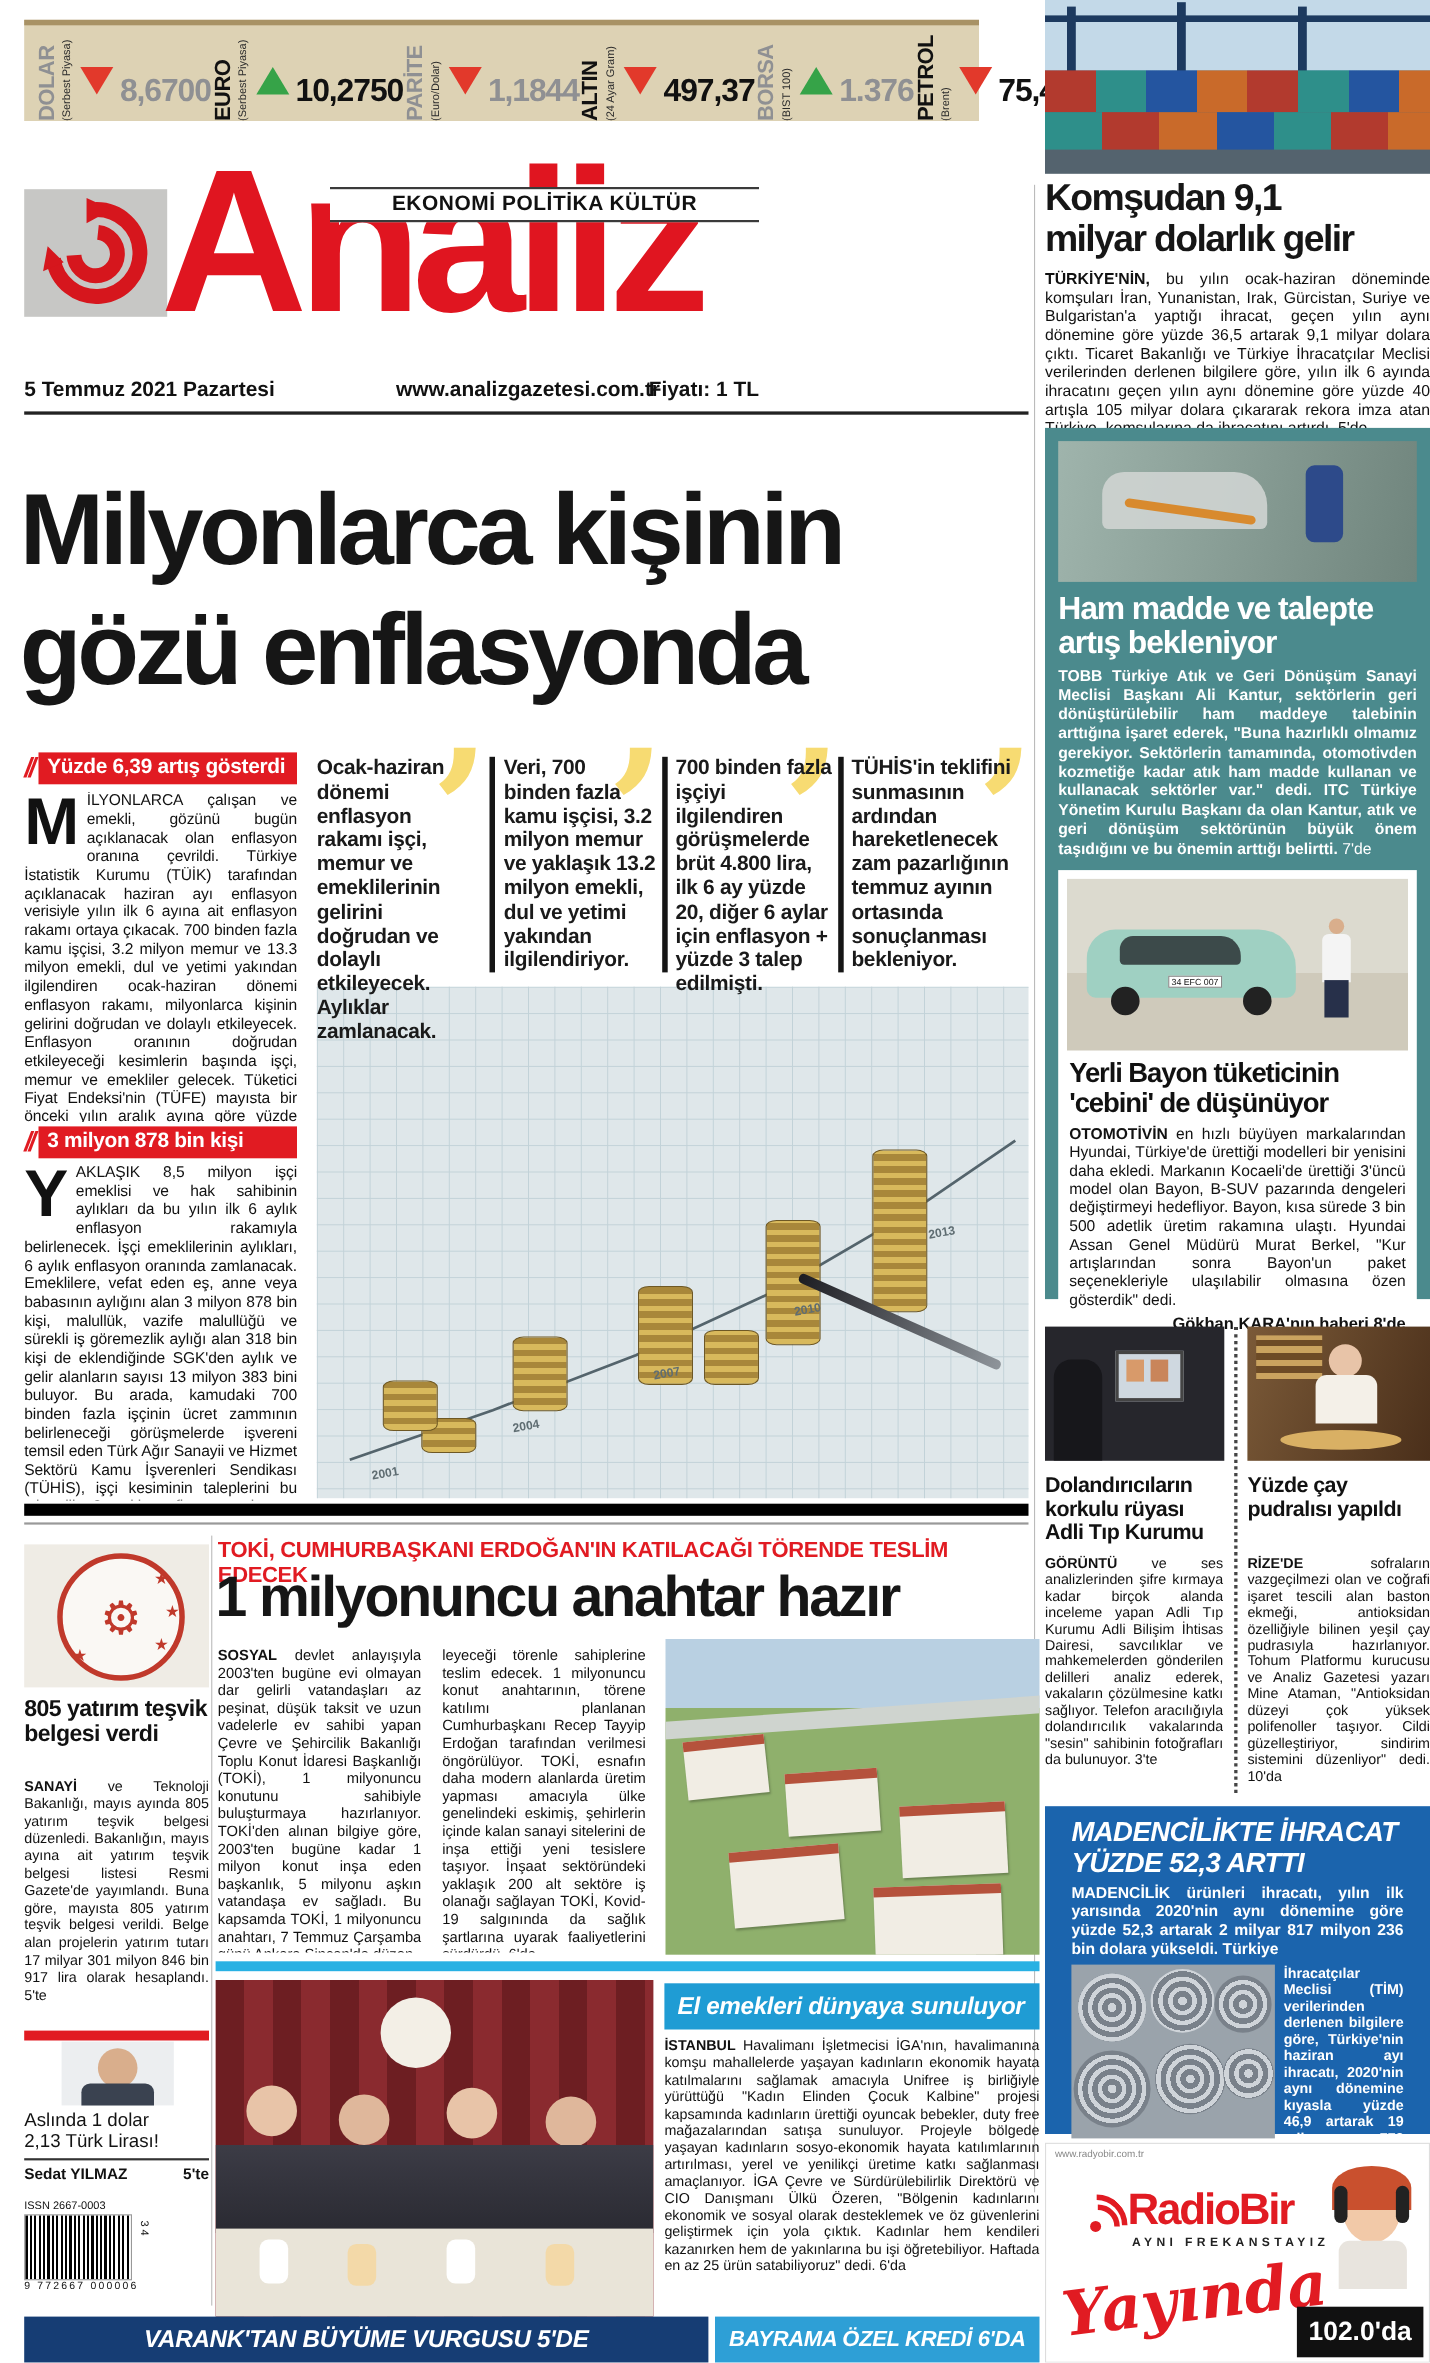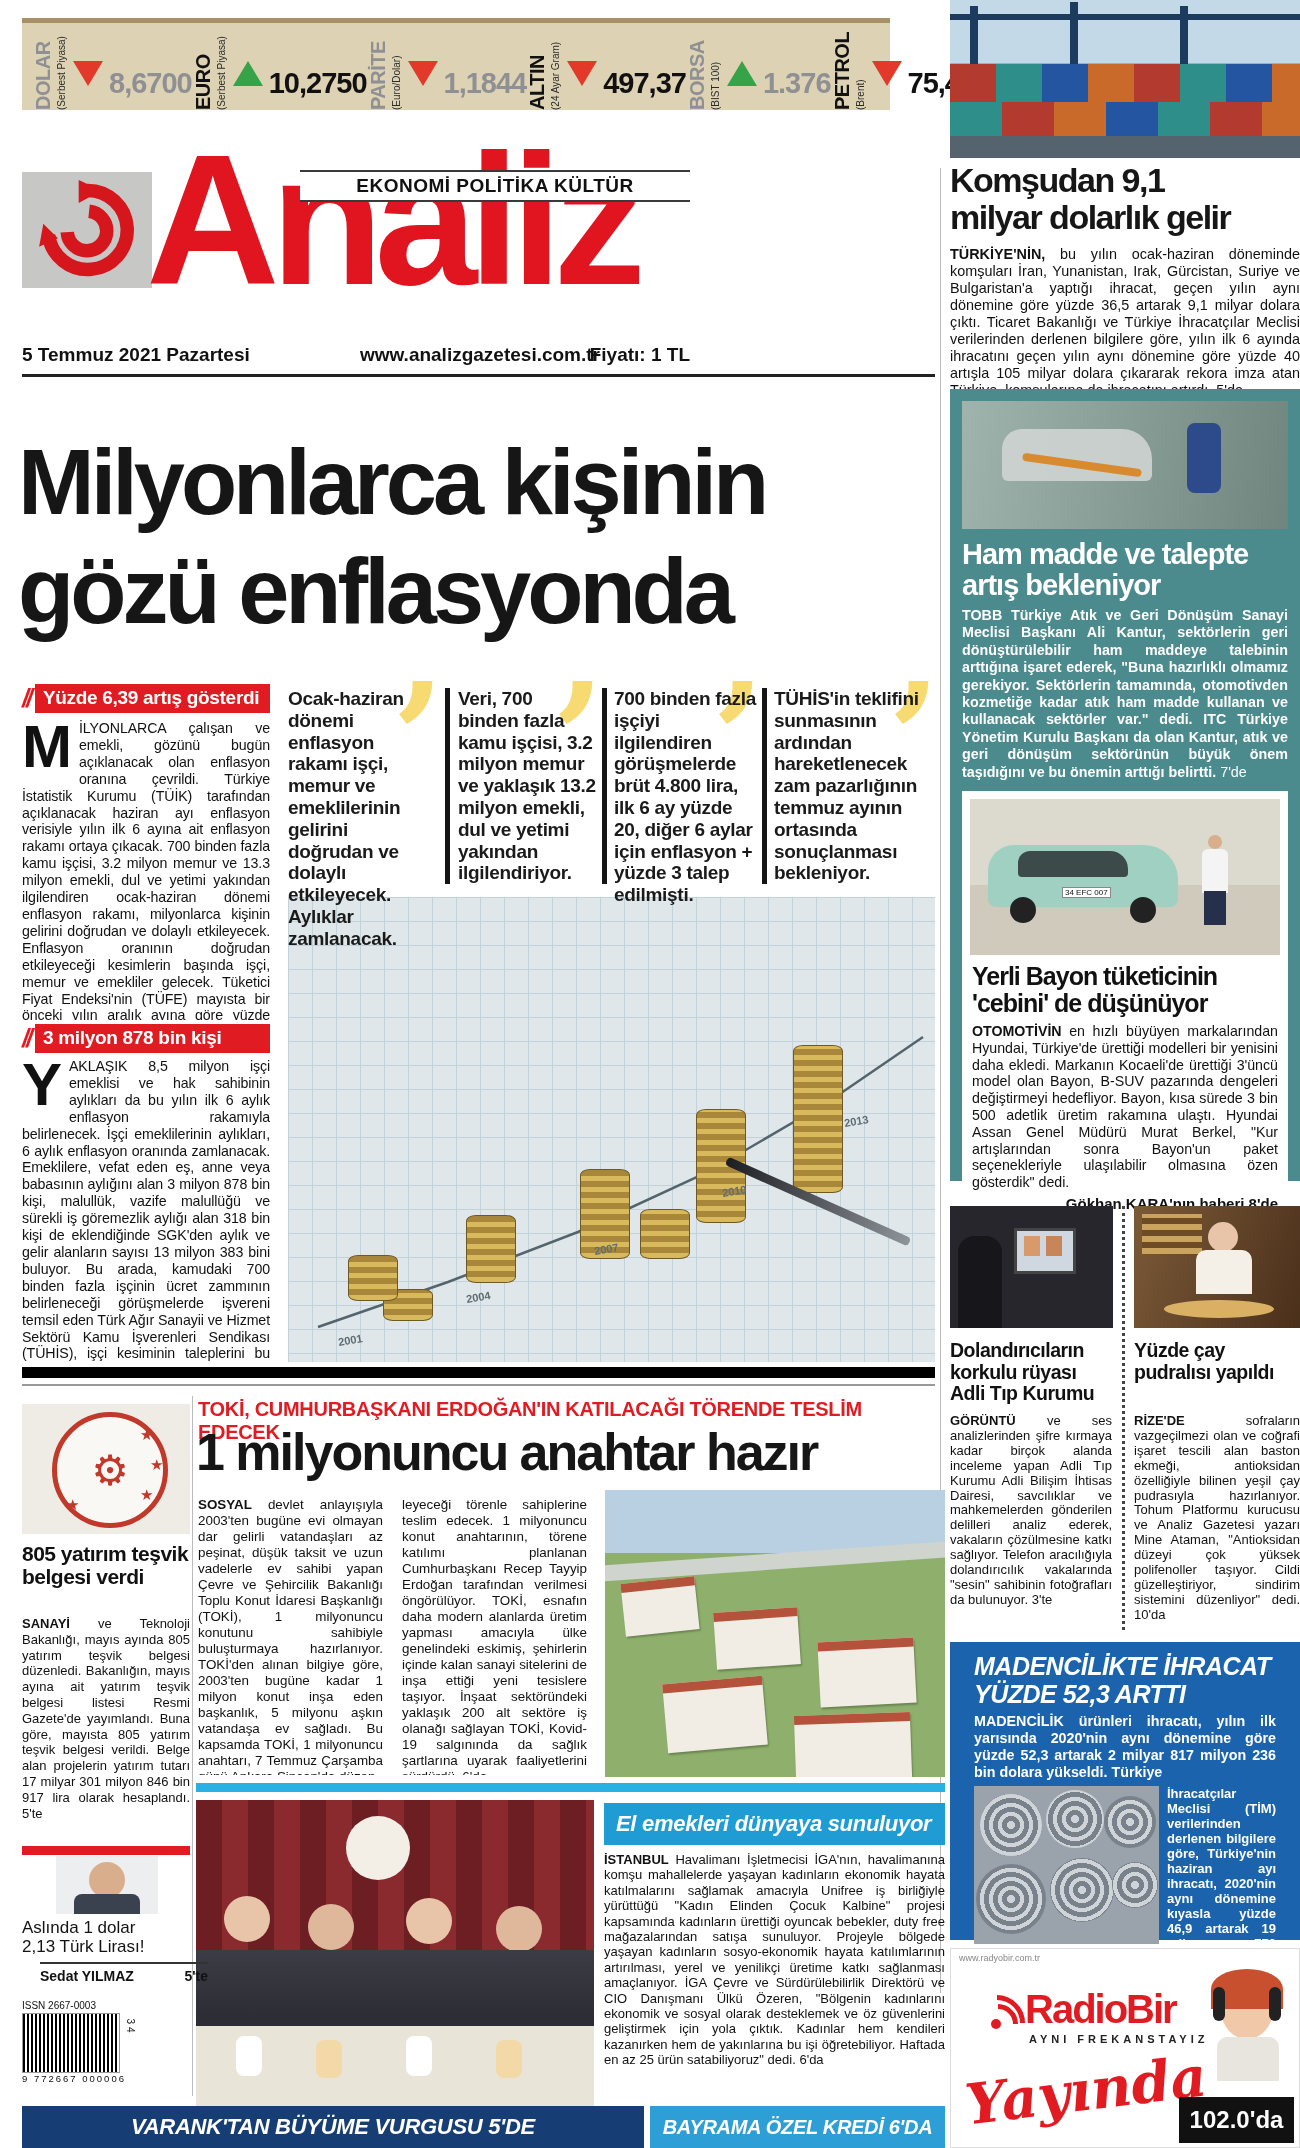--- a/index.html
+++ b/index.html
@@ -282,21 +282,21 @@
   </div>
   <div class="abs" style="left:22px;top:1846px;width:168px;height:9px;background:#e11b22"></div>
   <div class="abs photo" style="left:56px;top:1856px;width:102px;height:58px;background:#eceef0">
     <div class="abs" style="left:33px;top:6px;width:36px;height:36px;border-radius:50%;background:#d9ae8c"></div>
     <div class="abs" style="left:18px;top:38px;width:66px;height:22px;background:#3a4250;border-radius:8px 8px 0 0"></div>
   </div>
   <div class="abs col-title" style="left:22px;top:1918px;width:168px">
     <div>Aslında 1 dolar</div>
     <div>2,13 Türk Lirası!</div>
   </div>
-  <div class="abs name-row" style="left:40px;top:1962px;width:168px">
+  <div class="abs name-row" style="left:22px;top:1962px;width:168px">
     <span>Sedat YILMAZ</span>
     <span>5'te</span>
   </div>
   <div class="abs" style="left:22px;top:2000px;width:130px">
     <div style="font-size:10px">ISSN 2667-0003</div>
     <div class="barcode" style="width:96px;height:58px;margin-top:2px"></div>
     <div style="font-size:9.5px;letter-spacing:2px">9 772667 000006</div>
     <span class="abs" style="left:102px;top:20px;font-size:10px;transform:rotate(90deg)">3 4</span>
   </div>
 

